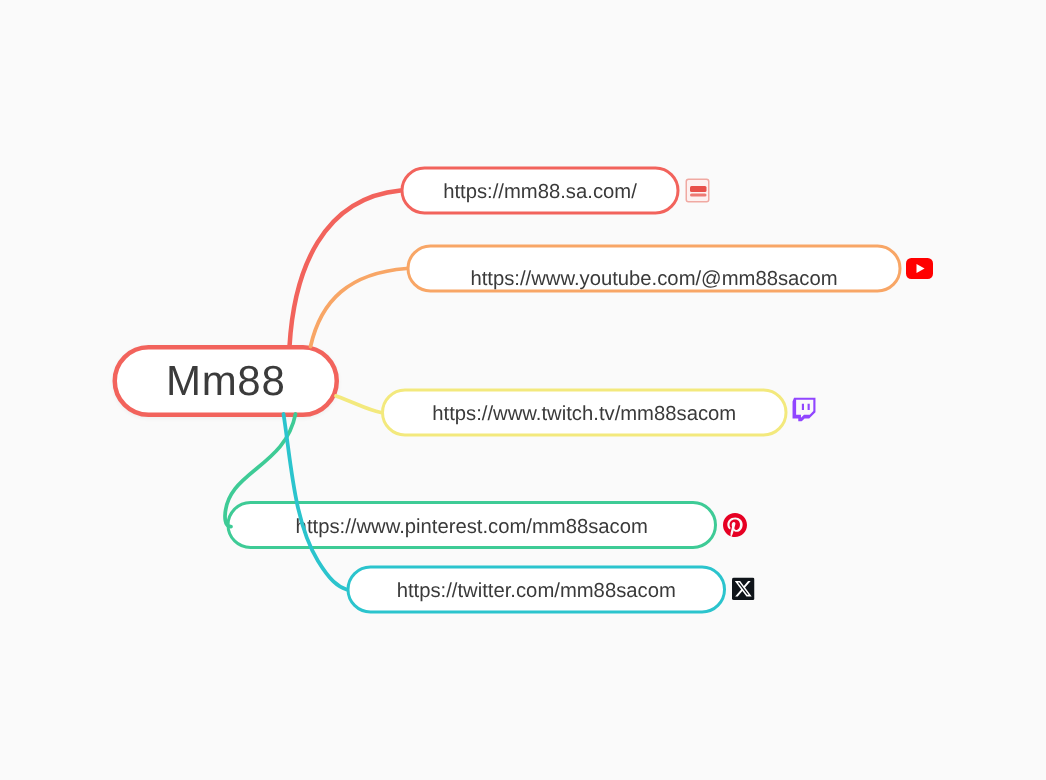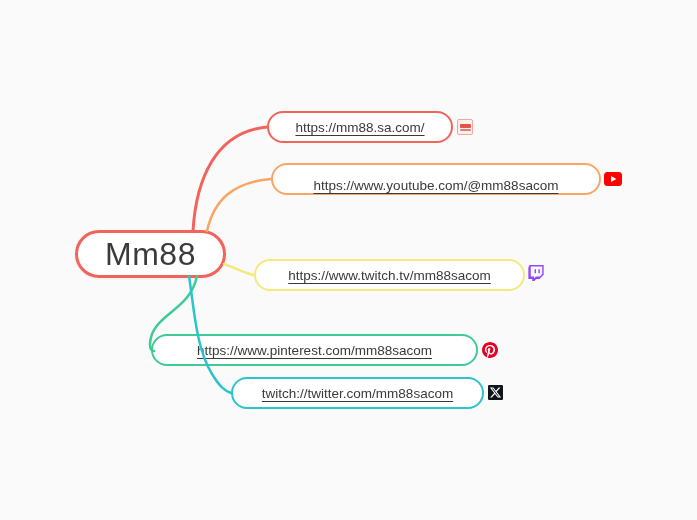--- a/index.html
+++ b/index.html
@@ -8,29 +8,29 @@
     overflow:hidden;font-family:"Liberation Sans",sans-serif;
   }
   .node{
     position:absolute;background:#ffffff;box-sizing:border-box;
     display:flex;align-items:center;justify-content:center;
     border-style:solid;z-index:2;cursor:pointer;
   }
   .root{
     left:75px;top:230px;width:151px;height:48px;
     border-width:3px;border-radius:24px;
-    font-size:32px;font-weight:500;color:#3b3b3b;letter-spacing:0.5px;
+    font-size:28px;font-weight:500;color:#3b3b3b;letter-spacing:0.5px;
     box-shadow:0 1px 3px rgba(0,0,0,0.05);
   }
   .branch{
     height:32px;border-width:2px;border-radius:16px;
     font-size:13.5px;font-weight:500;color:#3a3a3a;white-space:nowrap;
   }
   .branch .link{
-    text-decoration:underline;text-underline-offset:3px;
+    text-underline-offset:3px;
     text-decoration-thickness:1px;
   }
   #n-site{left:267px;top:111px;width:186px;}
   #n-youtube{left:271px;top:163px;width:330px;}
   #n-twitch{left:254px;top:259px;width:271px;}
   #n-pinterest{left:151px;top:334px;width:327px;}
   #n-twitter{left:231px;top:377px;width:253px;}
 
   .fav{position:absolute;z-index:3;}
   #i-site{left:457px;top:119px;width:16px;height:16px;
@@ -74,21 +74,21 @@
 
   <div class="node branch" id="n-twitch" style="border-color: rgb(243, 233, 125); justify-content: center;">
     <span class="link">https://www.twitch.tv/mm88sacom</span>
   </div>
 
   <div class="node branch" id="n-pinterest" style="border-color: rgb(62, 203, 150);">
     <span class="link">https://www.pinterest.com/mm88sacom</span>
   </div>
 
   <div class="node branch" id="n-twitter" style="border-color: rgb(43, 196, 205);">
-    <span class="link">twitch://twitter.com/mm88sacom</span>
+    <span class="link">https://twitter.com/mm88sacom</span>
   </div>
 
   <div class="fav" id="i-site">
     <div class="band" style="background: rgb(232, 80, 74);"></div>
     <div class="band2" style="background: rgb(232, 80, 74);"></div>
   </div>
 
   <svg class="fav" id="i-youtube" viewBox="0 0 18 14">
     <rect x="0" y="0" width="18" height="14" rx="3.5" fill="#ff0000"></rect>
     <polygon points="7,4 12.4,7 7,10" fill="#ffffff"></polygon>

